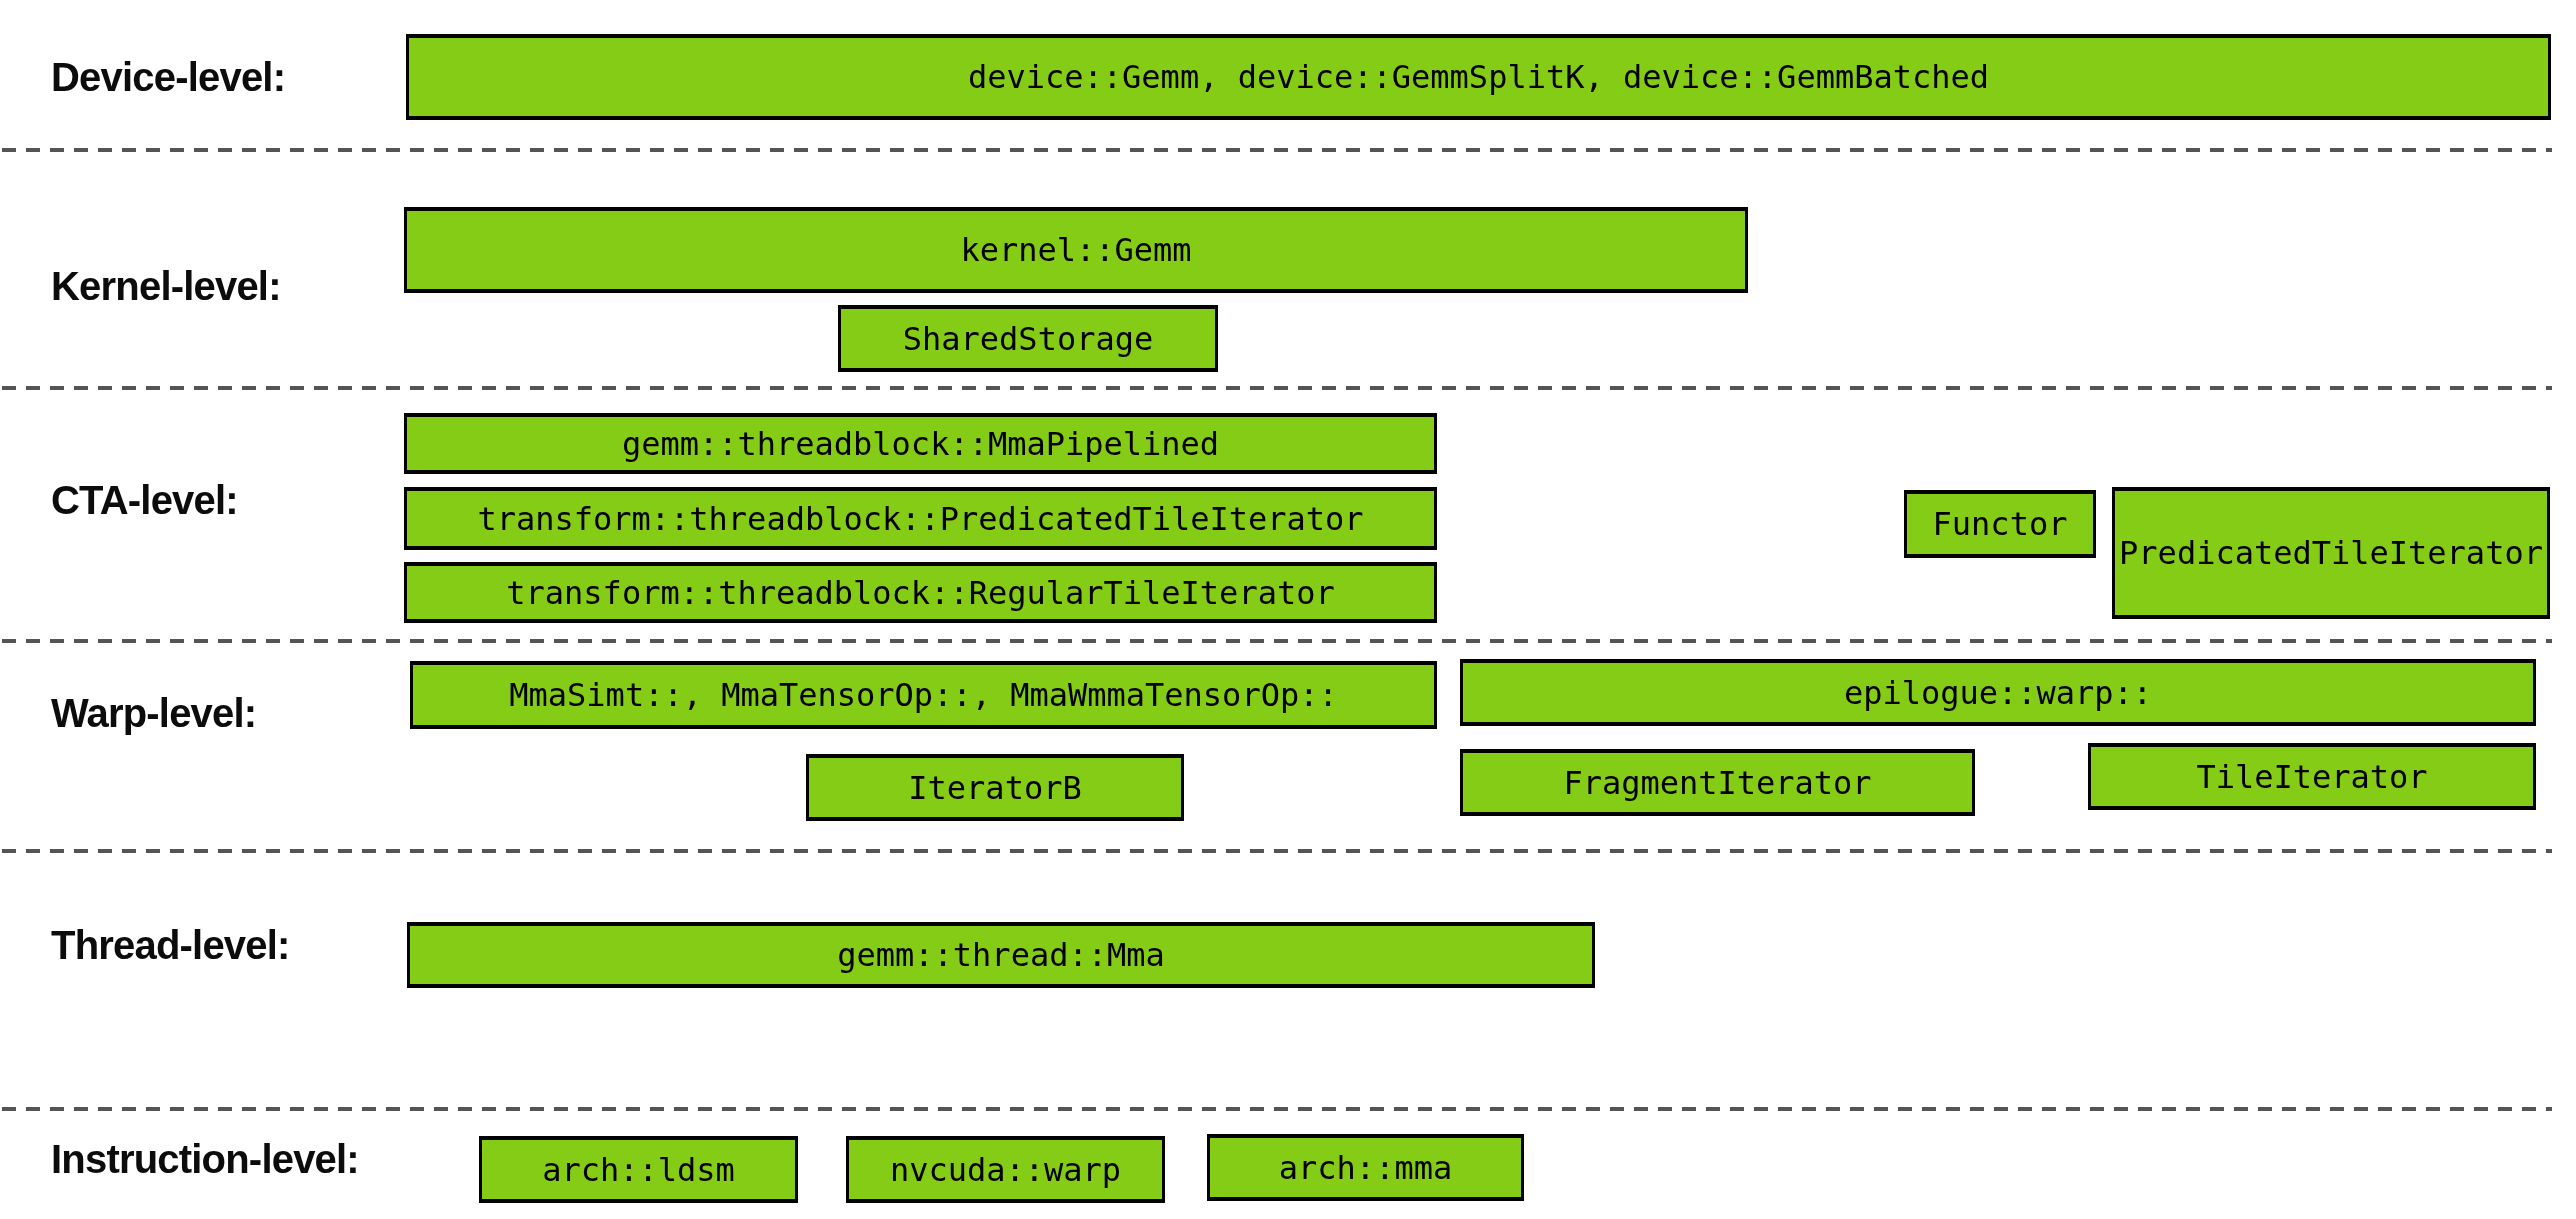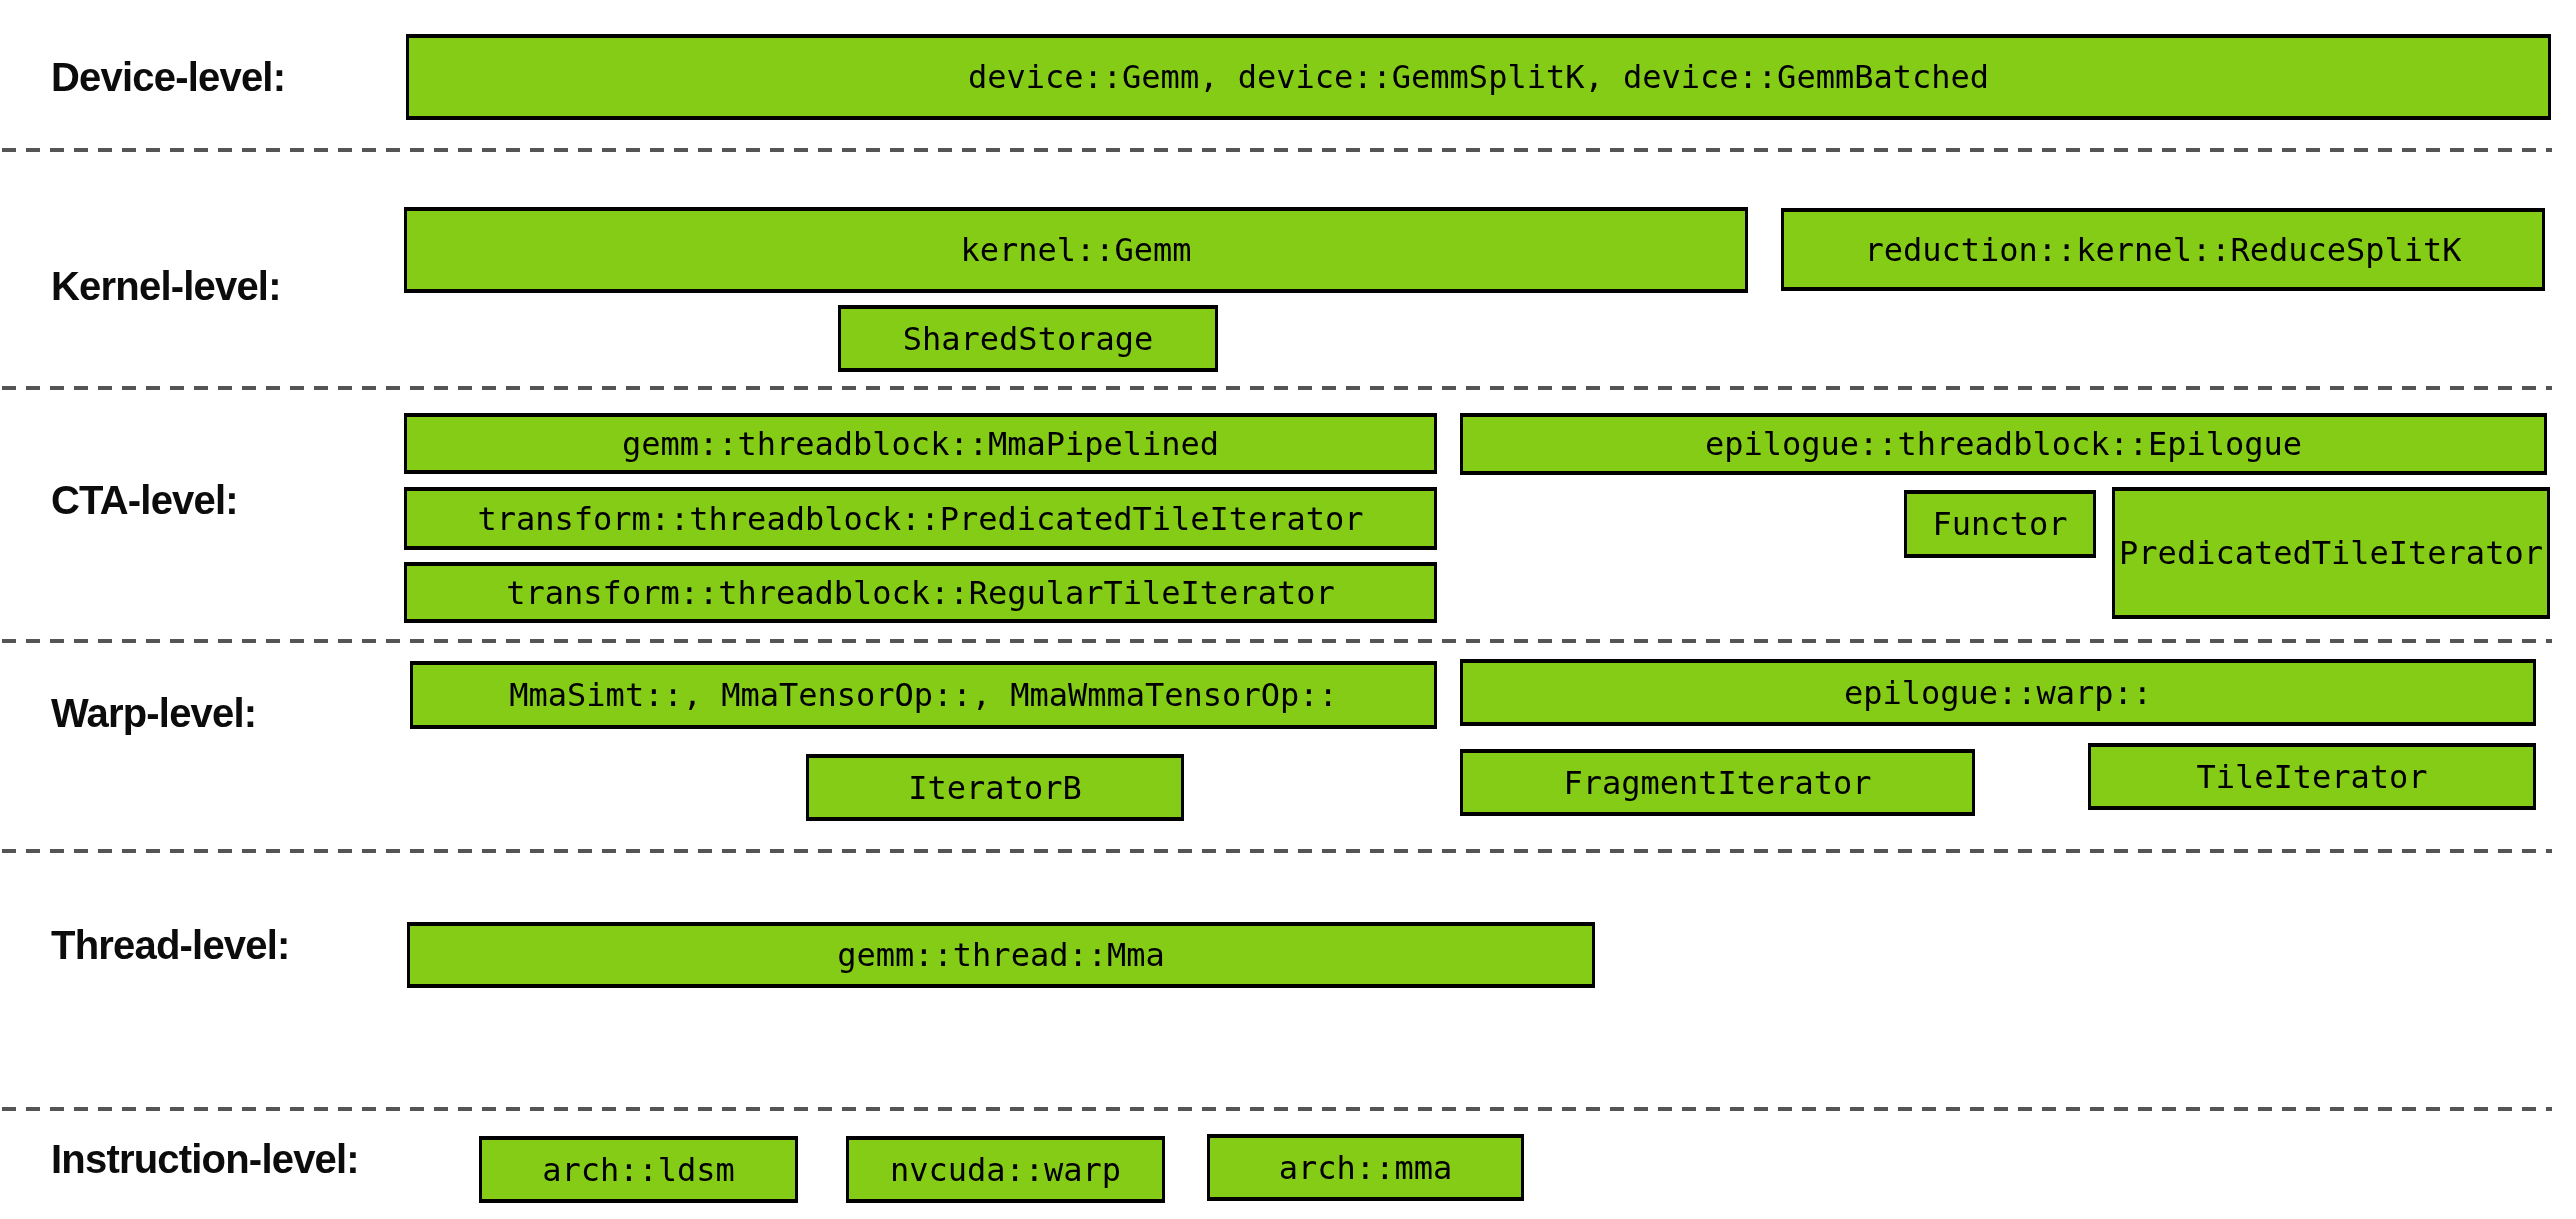--- a/index.html
+++ b/index.html
@@ -68,27 +68,25 @@
 
   <div class="sep s1"></div>
   <div class="sep s2"></div>
   <div class="sep s3"></div>
   <div class="sep s4"></div>
   <div class="sep s5"></div>
 
   <div class="bx b-dev">device::Gemm, device::GemmSplitK, device::GemmBatched</div>
 
   <div class="bx b-kg">kernel::Gemm</div>
-  <div class="bx b-kr">reduction::kernel::ReduceSplitK</div>
   <div class="bx b-ss">SharedStorage</div>
 
   <div class="bx b-c1">gemm::threadblock::MmaPipelined</div>
   <div class="bx b-c2">transform::threadblock::PredicatedTileIterator</div>
   <div class="bx b-c3">transform::threadblock::RegularTileIterator</div>
-  <div class="bx b-ce">epilogue::threadblock::Epilogue</div>
   <div class="bx b-cf">Functor</div>
   <div class="bx b-cpt">PredicatedTileIterator</div>
 
   <div class="bx b-wm">MmaSimt::, MmaTensorOp::, MmaWmmaTensorOp::</div>
   <div class="bx b-wb">IteratorB</div>
   <div class="bx b-we">epilogue::warp::</div>
   <div class="bx b-wf">FragmentIterator</div>
   <div class="bx b-wt">TileIterator</div>
 
   <div class="bx b-tm">gemm::thread::Mma</div>

